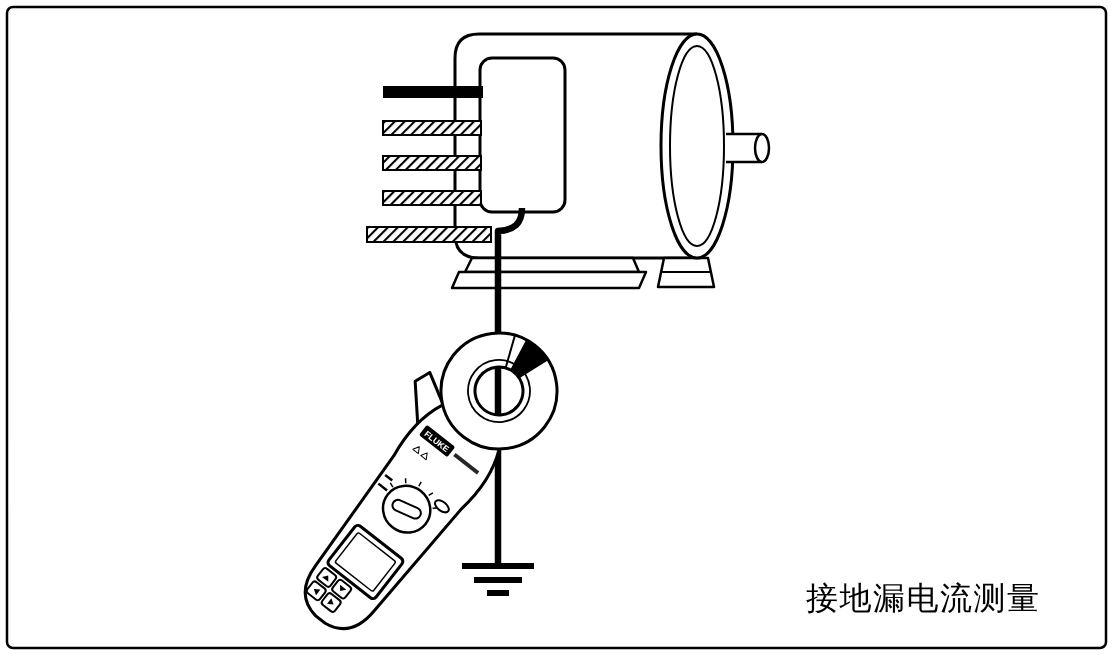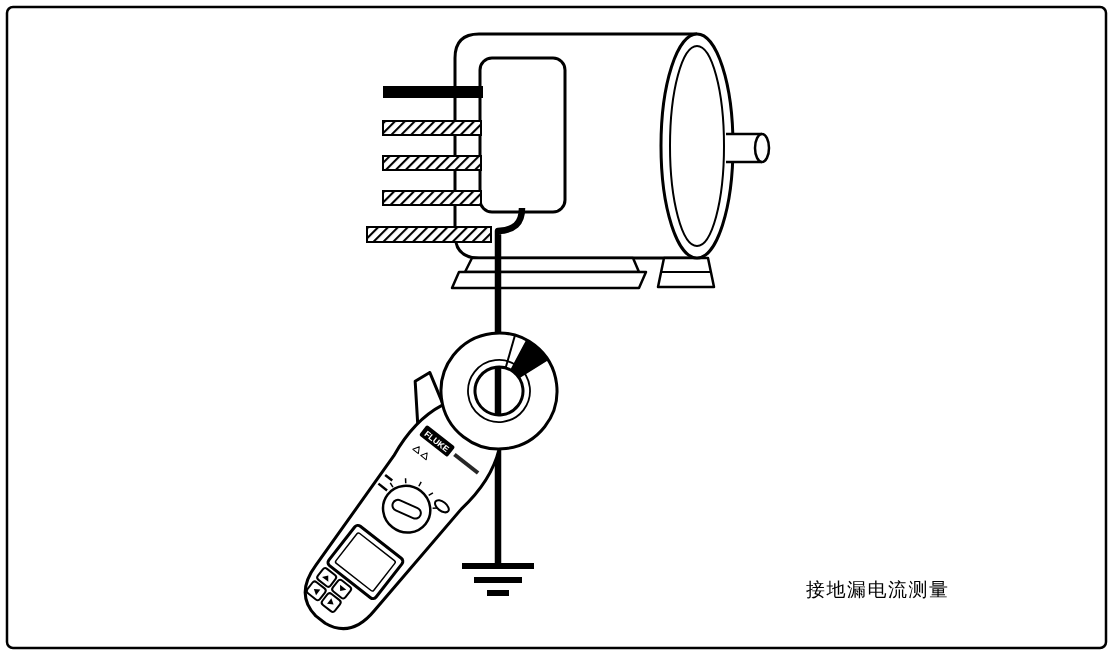--- a/index.html
+++ b/index.html
@@ -16,21 +16,21 @@
   .s25{stroke-width:2.5;}
   .s2{stroke-width:2;}
   .thin{fill:none;stroke:#000;stroke-width:1.8;}
   .blk{fill:#000000;stroke:none;}
   .nofill{fill:none;stroke:#000;}
   .caption{
     position:absolute;
     left:806px;top:577px;
     width:300px;
     font-family:"Liberation Serif","DejaVu Serif",serif;
-    font-size:19px;
+    font-size:32px;
     letter-spacing:1.5px;
     color:#000;
     white-space:nowrap;
   }
 </style>
 </head>
 <body>
 
 <div class="canvas">
 

